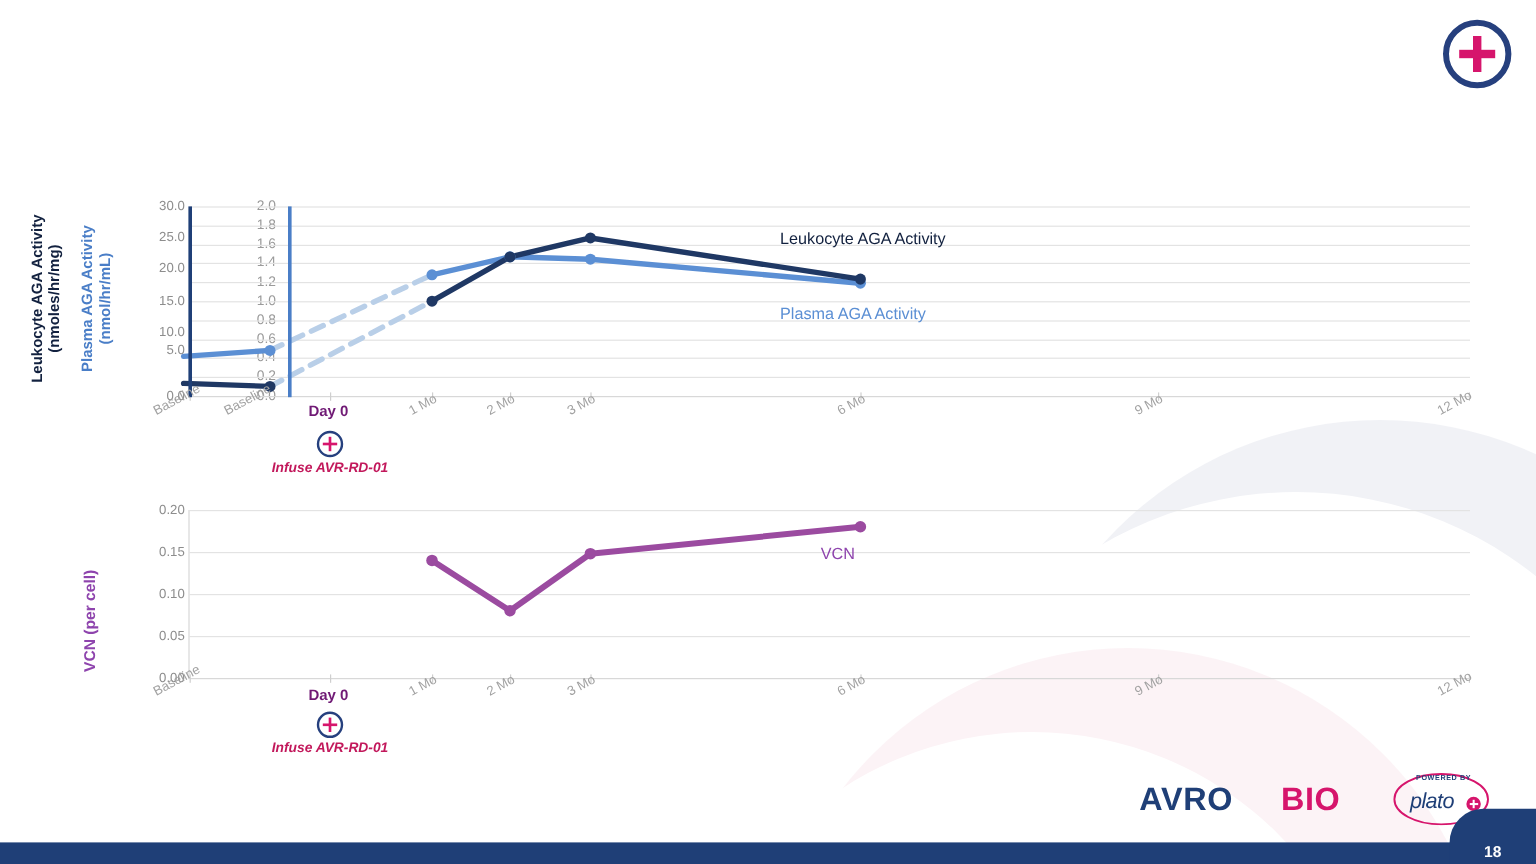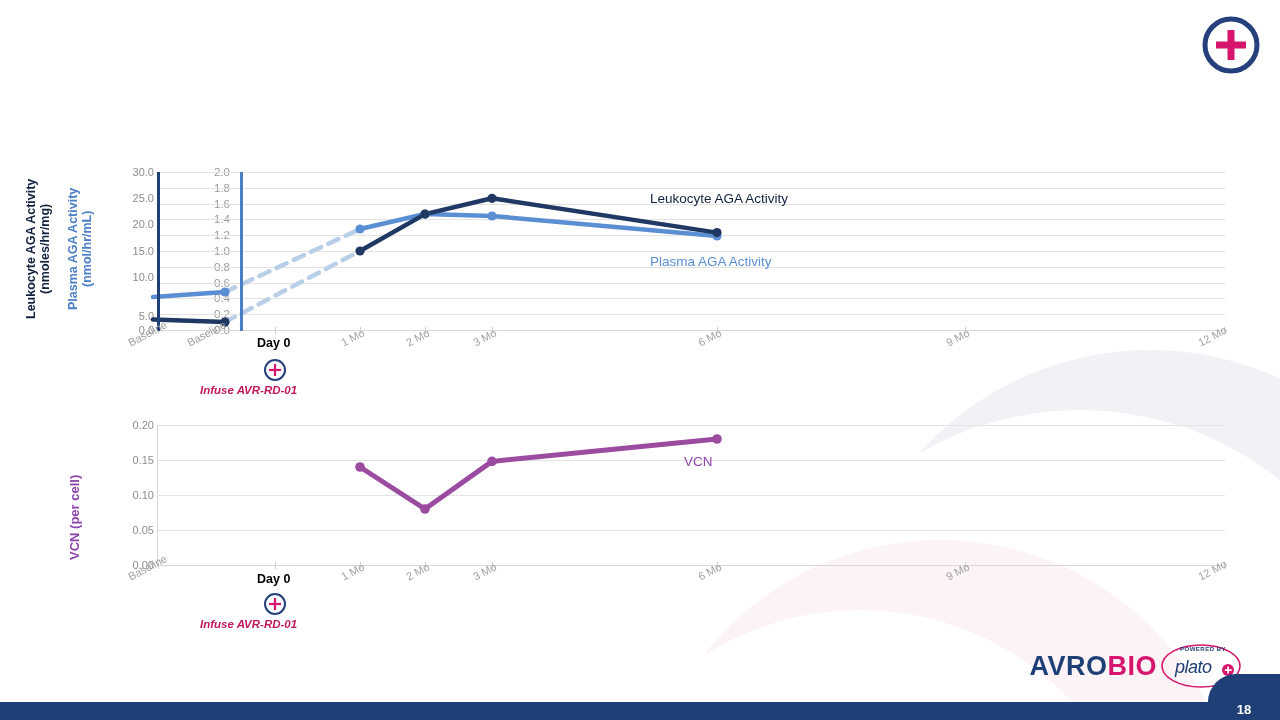--- a/index.html
+++ b/index.html
@@ -64,54 +64,54 @@
   }
   .ylab-sec{
     position:absolute;right:0;transform:translateY(-50%);
     font-size:11.5px;color:#9a9a9a;text-align:right;white-space:nowrap;
   }
   .xlab{
     position:absolute;font-size:11px;color:#a2a2a2;white-space:nowrap;
     transform-origin:left top;transform:rotate(-28deg);
   }
   .xlab-day0{
-    position:absolute;font-size:12.5px;color:#000000;font-weight:bold;white-space:nowrap;
+    position:absolute;font-size:12.5px;color:#701a75;font-weight:bold;white-space:nowrap;
   }
 
   .axis-title{
     position:absolute;font-weight:bold;white-space:nowrap;
     writing-mode:vertical-rl;transform:rotate(180deg);
     text-align:center;line-height:1.15;
   }
   .at-leuko{font-size:12.5px;color:#12213f;}
   .at-plasma{font-size:12.5px;color:#4a7ec7;}
   .at-vcn{font-size:13px;color:#8e44ad;}
 
   .series-label{position:absolute;font-size:13.5px;white-space:nowrap;}
   .sl-leuko{color:#12213f;}
   .sl-plasma{color:#5b8fd4;}
   .sl-vcn{color:#8e44ad;}
 
   
-  .infuse{position:absolute;text-align:left;}
+  .infuse{position:absolute;text-align:center;}
   .infuse-circle{width:24px;height:24px;margin:0 auto;}
   .infuse-text{
     font-size:11.5px;color:#c2185b;font-weight:bold;font-style:italic;
     margin-top:2px;white-space:nowrap;
   }
 
   
   .notes{position:absolute;left:28px;bottom:38px;width:760px;}
   .note-line{
     font-size:10px;color:#8e8e8e;font-style:italic;line-height:1.42;white-space:nowrap;
   }
   .note-line b{font-style:italic;color:#7d7d7d;}
 
   
-  .brand{position:absolute;right:38px;bottom:32px;display:flex;align-items:center;}
+  .brand{position:absolute;right:38px;bottom:32px;display:flex;align-items:center;gap:40px;}
   .brand-avro{font-size:27px;font-weight:bold;color:#1f3f77;letter-spacing:.5px;}
   .brand-bio{font-size:27px;font-weight:bold;color:#d6156c;letter-spacing:.5px;}
   .brand-plato{position:relative;margin-left:3px;width:82px;height:44px;}
   .plato-word{
     position:absolute;left:15px;top:13px;font-size:18px;color:#1f3f77;
     font-style:italic;letter-spacing:-.5px;
   }
   .powered{
     position:absolute;left:20px;top:2px;font-size:6px;font-weight:bold;
     color:#1f3f77;letter-spacing:.5px;
@@ -142,21 +142,21 @@
       <span>Leukocyte AGA Activity</span><br>
       <span>(nmoles/hr/mg)</span>
     </div>
     <div class="axis-title at-plasma" style="left:66px;top:168px;height:162px;">
       <span>Plasma AGA Activity</span><br>
       <span>(nmol/hr/mL)</span>
     </div>
 
     <div style="position:absolute;left:110px;top:0;width:44px;height:400px;">
       <div class="ylab" style="top:330px;">0.0</div>
-      <div class="ylab" style="top:316px;">5.0</div>
+      <div class="ylab" style="top:292px;">5.0</div>
       <div class="ylab" style="top:277.2px;">10.0</div>
       <div class="ylab" style="top:250.8px;">15.0</div>
       <div class="ylab" style="top:224.4px;">20.0</div>
       <div class="ylab" style="top:198px;">25.0</div>
       <div class="ylab" style="top:171.6px;">30.0</div>
     </div>
 
     <div style="position:absolute;left:190px;top:0;width:40px;height:400px;">
       <div class="ylab-sec" style="top:330px;">0.0</div>
       <div class="ylab-sec" style="top:314.2px;">0.2</div>

